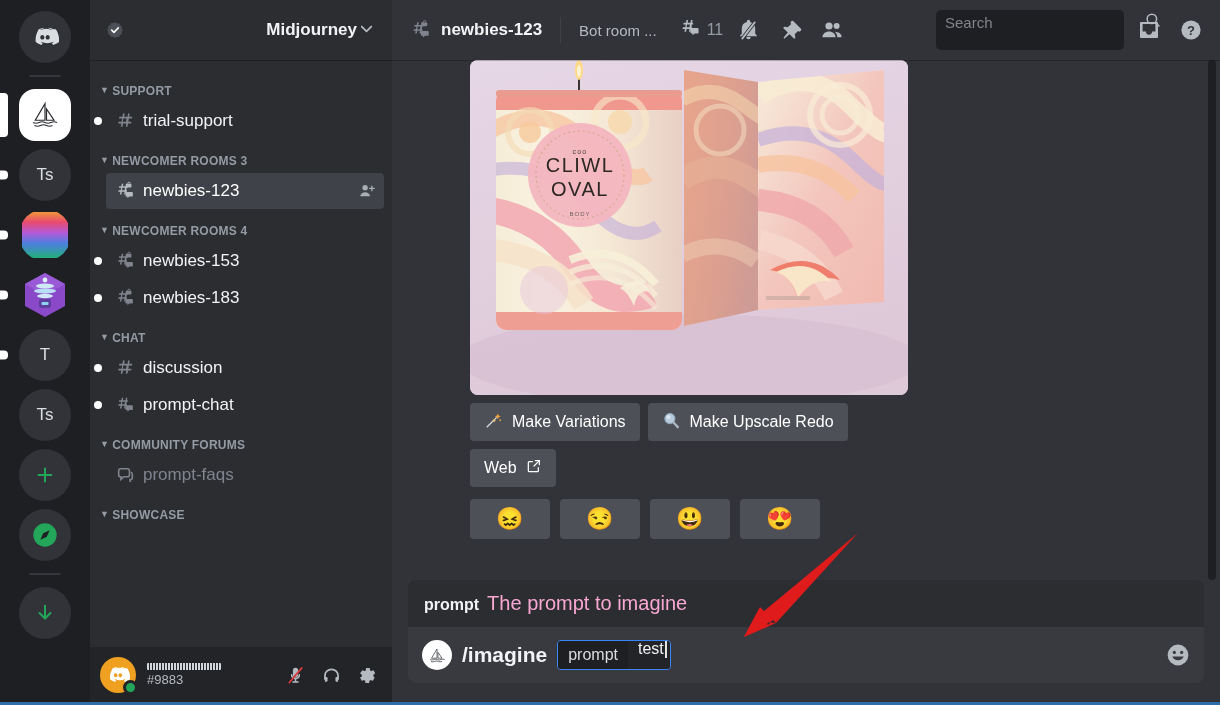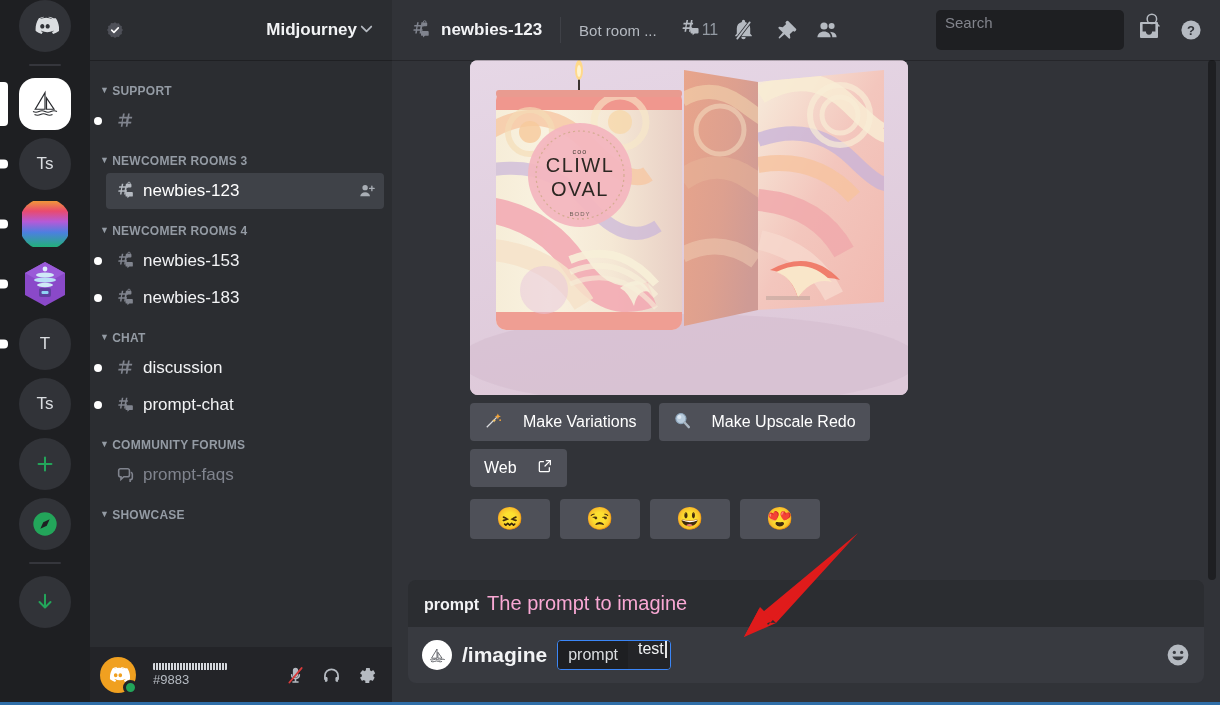--- a/index.html
+++ b/index.html
@@ -8,21 +8,21 @@
     background: #1e1f22;
     font-family: "Liberation Sans", sans-serif;
     overflow: hidden;
   }
   .app { display: flex; width: 1220px; height: 705px; position: relative; }
 
   
   .rail {
     width: 90px; height: 597px; background: #1e1f22;
     display: flex; flex-direction: column; align-items: center;
-    padding-top: 0; gap: 8px; flex: 0 0 90px; position: relative;
+    padding-top: 11px; gap: 8px; flex: 0 0 90px; position: relative;
   }
   .rail-item {
     position: relative; width: 100%; display: flex;
     justify-content: center; align-items: center; height: 52px; flex: 0 0 52px;
   }
   .pill {
     position: absolute; left: 0; top: 50%; transform: translateY(-50%);
     width: 8px; border-radius: 0 4px 4px 0; background: #ffffff;
   }
   .pill.dot { height: 9px; }
@@ -76,21 +76,21 @@
   .unread-dot {
     position: absolute; left: -12px; top: 50%; transform: translateY(-50%);
     width: 8px; height: 8px; border-radius: 50%; background: #fff;
   }
   .cicon { width: 22px; height: 22px; flex: 0 0 22px; display:flex; align-items:center; justify-content:center; }
   .chan-name { flex: 1; white-space: nowrap; overflow: hidden; text-overflow: ellipsis; }
   .invite { width: 18px; height: 18px; flex: 0 0 18px; opacity: .9; }
 
   .user-panel {
     height: 58px; flex: 0 0 58px; background: #232428;
-    display: flex; align-items: center; padding: 0 8px 2px 10px; gap: 15px;
+    display: flex; align-items: center; padding: 0 8px 2px 10px; gap: 9px;
   }
   .avatar-wrap { position: relative; width: 36px; height: 36px; flex: 0 0 36px; }
   .avatar {
     width: 36px; height: 36px; border-radius: 50%; background: #f0a020;
     display: flex; align-items: center; justify-content: center;
   }
   .presence {
     position: absolute; right: -2px; bottom: -2px; width: 15px; height: 15px;
     border-radius: 50%; background: #23a55a; border: 3px solid #232428;
   }
@@ -107,21 +107,21 @@
   
   .main { flex: 1; height: 705px; background: #313338; display: flex; flex-direction: column; position: relative; }
   .topbar {
     height: 60px; flex: 0 0 60px; display: flex; align-items: center;
     padding: 0 12px 0 18px; gap: 8px; box-shadow: 0 1px 0 rgba(0,0,0,.24); position: relative; z-index: 3;
   }
   .tb-chan { display:flex; align-items:center; gap:9px; cursor:pointer; }
   .tb-title { color: #f2f3f5; font-size: 17px; font-weight: bold; }
   .divider { width: 1px; height: 26px; background: #3f4147; margin: 0 10px; }
   .topic { color: #b5bac1; font-size: 15px; white-space: nowrap; max-width: 120px; overflow: hidden; text-overflow: ellipsis; cursor: pointer; }
-  .tb-thread { display:flex; align-items:center; margin-left: 14px; cursor:pointer; }
+  .tb-thread { display:flex; align-items:center; gap:5px; margin-left: 14px; cursor:pointer; }
   .tb-count { color: #949ba4; font-size: 16px; }
   .tb-icon { width: 34px; height: 34px; display:flex; align-items:center; justify-content:center; cursor:pointer; }
   .spacer { flex: 1; }
   .search {
     width: 188px; height: 40px; background: #1e1f22; border-radius: 5px;
     display: flex; align-items: center; padding: 0 8px 16px 9px; cursor: text;
   }
   .search input {
     flex: 1; background: transparent; border: none; outline: none;
     color: #dbdee1; font-size: 15px; font-family: "Liberation Sans", sans-serif;
@@ -130,21 +130,21 @@
 
   .msgs { flex: 1; position: relative; overflow: hidden; }
   .msg-inner { padding: 0 16px 0 78px; }
   .attach-img {
     width: 438px; height: 335px; margin-top: 0; border-radius: 8px;
     position: relative; overflow: hidden; background: #e3d3e0; cursor: pointer;
   }
   .btnrow { display: flex; gap: 8px; margin-top: 8px; }
   .mjbtn {
     background: #4e5058; color: #fff; border: none; border-radius: 4px;
-    height: 38px; padding: 0 14px; display: flex; align-items: center; gap: 20px;
+    height: 38px; padding: 0 14px; display: flex; align-items: center; gap: 9px;
     font-size: 16px; font-family: "Liberation Sans", sans-serif; cursor: pointer;
   }
   .mjbtn .lbl { white-space: nowrap; }
   .emojirow { display: flex; gap: 10px; margin-top: 12px; }
   .emobtn {
     width: 80px; height: 40px; background: #4e5058; border-radius: 4px;
     display: flex; align-items: center; justify-content: center; font-size: 22px; cursor: pointer;
   }
 
   .scrollbar {
@@ -302,20 +302,21 @@
         <span class="ar">▼</span>
         <span>SUPPORT</span>
       </div>
       <div class="chan unread">
         <span class="unread-dot"></span>
         <span class="cicon">
           <svg width="20" height="20" viewBox="0 0 24 24" fill="#80848e">
               <path d="M9.6 3l-.7 4H5.2l-.35 2H8.6l-.7 4H4.2l-.35 2H7.6l-.7 4h2l.7-4h4l-.7 4h2l.7-4h3.7l.35-2h-3.7l.7-4h3.7l.35-2h-3.7l.7-4h-2l-.7 4h-4l.7-4h-2zm.35 6h4l-.7 4h-4l.7-4z"></path>
             </svg>
         </span>
+        <span class="chan-name">trial-support</span>
       </div>
 
       <div class="cat">
         <span class="ar">▼</span>
         <span>NEWCOMER ROOMS 3</span>
       </div>
       <div class="chan active">
         <span class="cicon">
           <svg width="21" height="21" viewBox="0 0 24 24" fill="#b5bac1">
             <path d="M7.8 3l-.5 3H4.8l-.3 1.7h2.5l-.5 3H4l-.3 1.7h2.5l-.5 3h1.7l.5-3h3l-.5 3h1.7l.5-3h1.1v-1.7h-.8l.5-3h1.3V6h-1l.5-3h-1.7l-.5 3h-3l.5-3H7.8zm.6 4.7h3l-.5 3h-3l.5-3z"></path>

